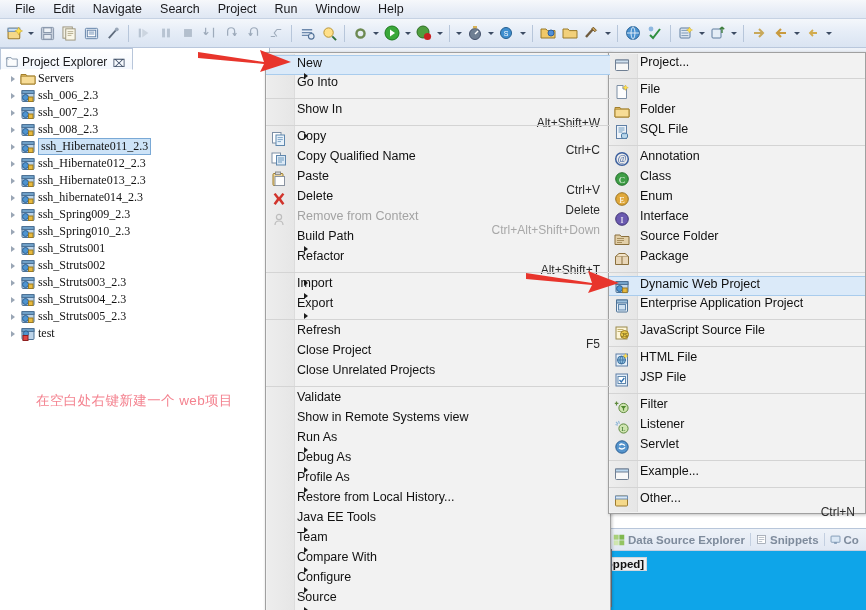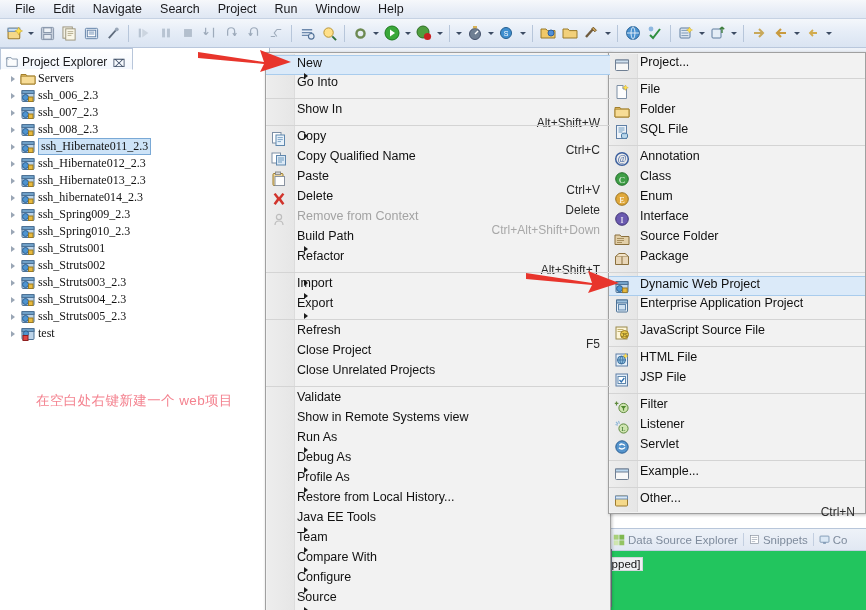--- a/index.html
+++ b/index.html
@@ -72,22 +72,22 @@
     font-family:Liberation Sans, sans-serif;white-space:nowrap;letter-spacing:.4px;
   }
 
   
   #editorblank{
     position:absolute;left:270px;top:70px;width:596px;height:540px;background:#ffffff;
   }
 
   
   #bottomview{
-    position:absolute;left:605px;top:528px;width:261px;height:82px;background:#22c55e;
-    border-top:1px solid #b8c6da;box-sizing:border-box;
+    position:absolute;left:605px;top:528px;width:261px;height:82px;background:#0ea5e9;
+    border-top:1px solid #b8c6da;box-sizing:border-box;font-weight:bold;
   }
   #bv-tabs{height:21px;display:flex;align-items:center;background:linear-gradient(to bottom,#eef2f8,#e1e8f3);
     border-bottom:1px solid #c3cfe0;font-size:11.5px;color:#7e8b9c;padding-left:2px;}
   .bv-tab{display:flex;align-items:center;gap:3px;padding:0 5px;white-space:nowrap;}
   .bv-sep{width:1px;height:13px;background:#c3cfe0;}
   #bv-body{padding:6px 0 0 0;font-size:11.5px;color:#111;}
   #bv-text{display:inline-block;background:#eef0f2;border:1px solid #d2d6dc;padding:0 2px;margin-left:-6px;}
   #bv-caret{position:absolute;left:611px;top:549px;width:1px;height:58px;background:#6f7683;}
 
   

